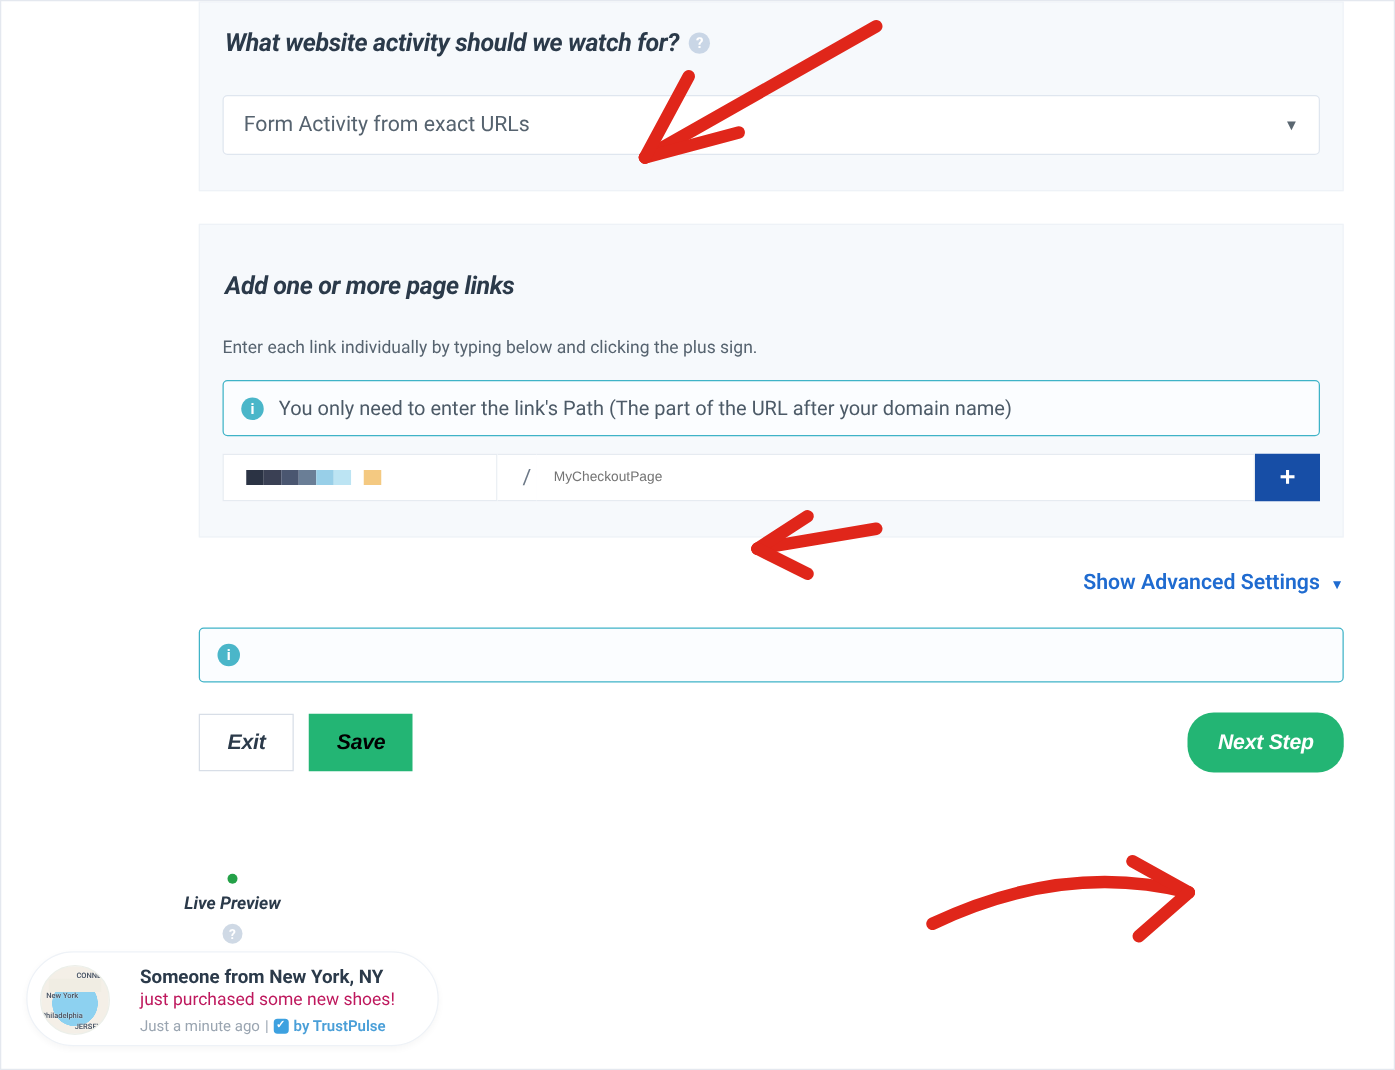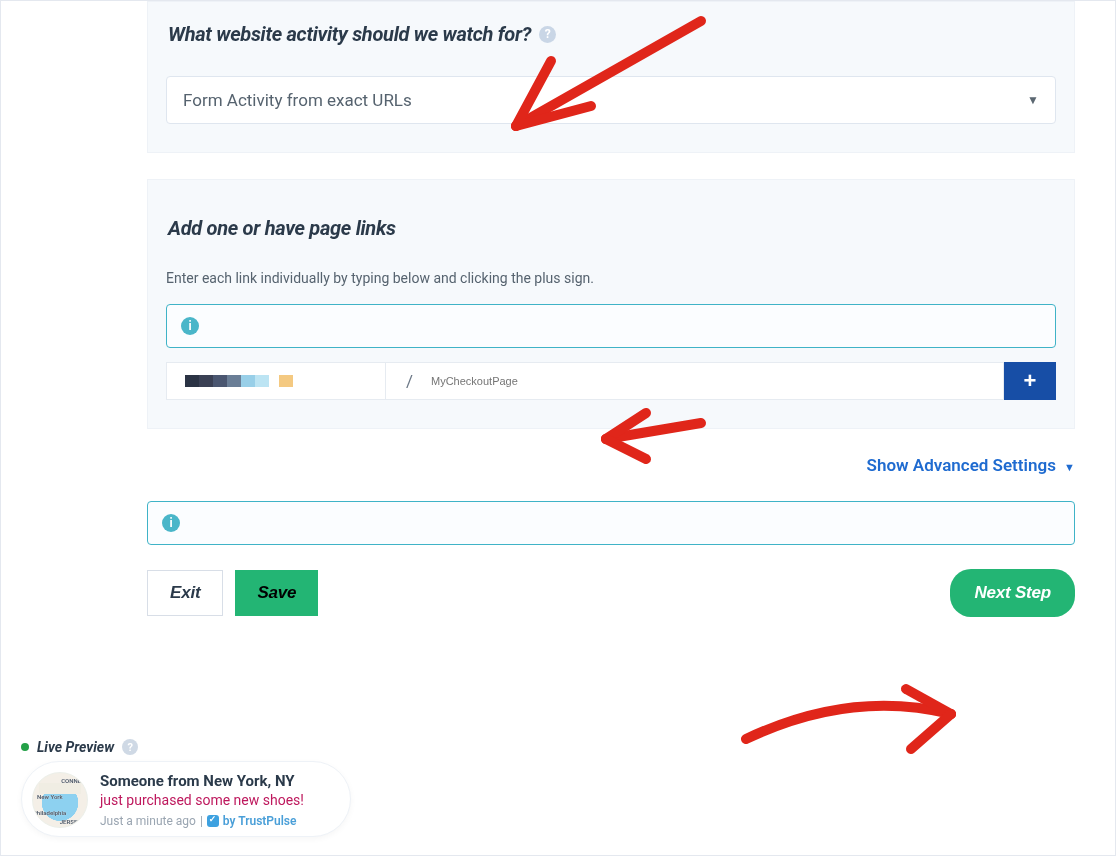--- a/index.html
+++ b/index.html
@@ -9,21 +9,21 @@
     background: #fff;
     color: #2b3a4a;
     width: 1116px;
     height: 856px;
     border: 1px solid #e4e8ef;
     position: relative;
     overflow: hidden;
   }
   .content {
     position: absolute;
-    left: 146px;
+    left: 158px;
     top: 0;
     right: 40px;
   }
   .card {
     background: #f6f9fc;
     border: 1px solid #eef2f7;
     padding: 24px 18px 28px 18px;
     margin-bottom: 26px;
   }
   .card.first { padding-top: 8px; }
@@ -173,31 +173,32 @@
   
   .live-preview-wrap {
     position: absolute;
     left: 20px;
     bottom: 18px;
     width: 330px;
   }
   .lp-header {
     display:flex; align-items:center; gap:8px; font-size:14px;
     margin-bottom:6px;
+    flex-direction:column;
   }
   .lp-dot { width:8px; height:8px; border-radius:50%; background:#24a148; }
   .lp-title { font-weight:700; font-style:italic; color:#2b3a4a; }
   .lp-help {
     width:16px;height:16px;border-radius:50%;background:#cfd9e5;color:#fff;
     display:inline-flex;align-items:center;justify-content:center;font-size:11px;font-weight:700;
   }
   .lp-card {
     background:#fff; border:1px solid #eef2f7; border-radius:40px;
     padding:10px 18px 8px 10px;
-    display:flex; gap:12px; align-items:center;
+    display:flex; gap:24px; align-items:center;
     box-shadow: 0 2px 6px rgba(0,0,0,0.04);
   }
   .lp-map {
     width:56px; height:56px; border-radius:50%;
     background: radial-gradient(circle at 50% 55%, #8dd1f0 0%, #8dd1f0 45%, #f4efe7 46%, #f4efe7 100%);
     position:relative; flex-shrink:0; overflow:hidden;
     border:1px solid #ecefe9;
   }
   .lp-map::after{
     content:""; position:absolute; inset:10px 6px 8px 6px;
@@ -227,25 +228,26 @@
       <span class="help-icon">?</span>
     </div>
     <div class="select">
       <span>Form Activity from exact URLs</span>
       <span class="chevron-down">▼</span>
     </div>
   </div>
 
   <div class="card">
     <div class="section-heading">
-      <span>Add one or have page links</span>
+      <span>Add one or more page links</span>
     </div>
     <p class="instruction">Enter each link individually by typing below and clicking the plus sign.</p>
     <div class="info-box">
       <span class="info-icon">i</span>
+      <span>You only need to enter the link's Path (The part of the URL after your domain name)</span>
     </div>
     <div class="url-row">
       <div class="url-prefix">
         <span class="blur-bar">
           <span class="b1"></span>
             <span class="b2"></span>
             <span class="b3"></span>
             <span class="b4"></span>
             <span class="b5"></span>
             <span class="b6"></span>

